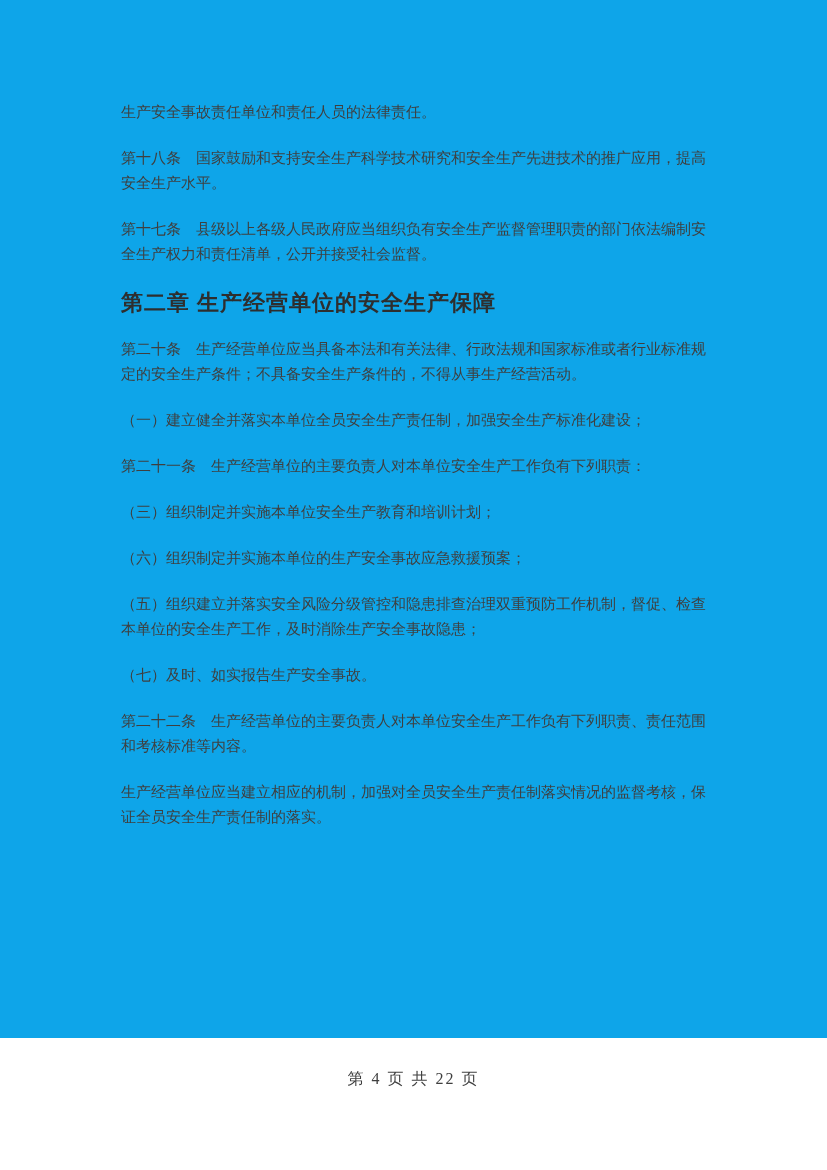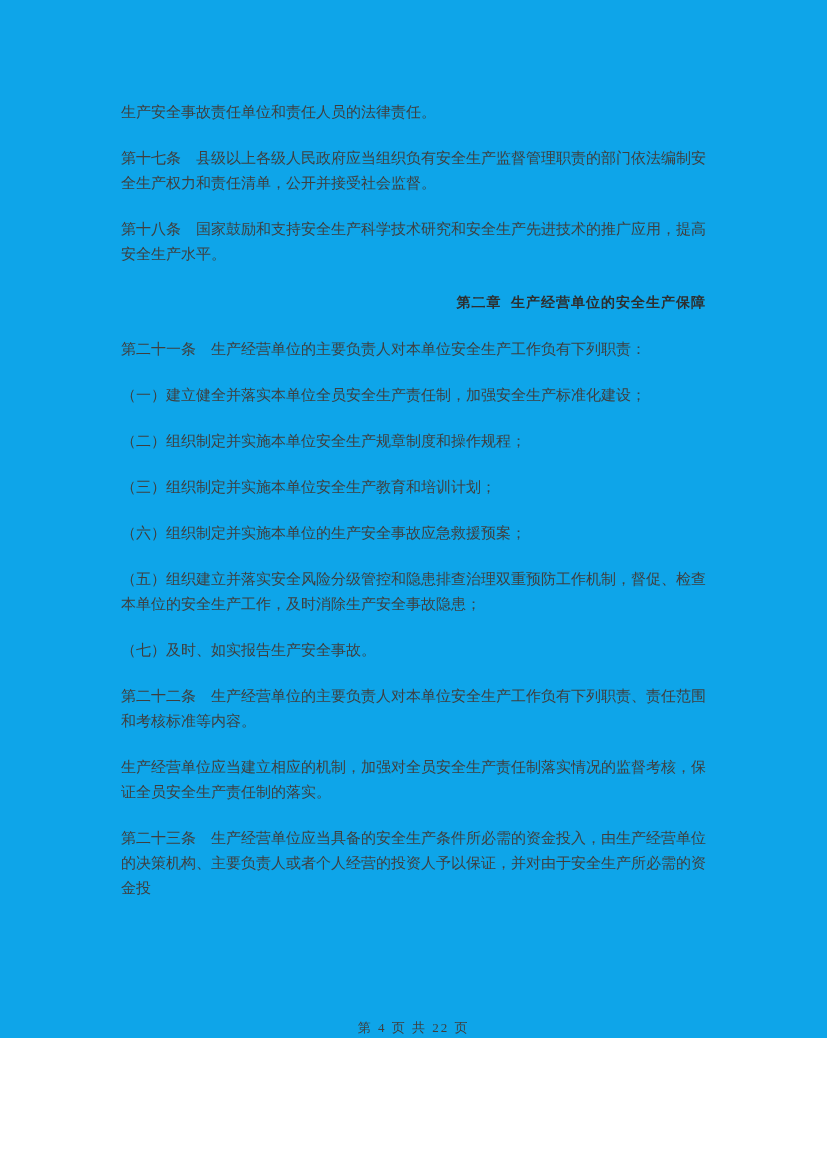--- a/index.html
+++ b/index.html
@@ -32,58 +32,57 @@
     color: #3f3f3f;
     text-align: justify;
     text-justify: inter-ideograph;
     margin: 0 0 21px 0;
     word-break: break-all;
   }
   .para:last-child {
     margin-bottom: 0;
   }
   .chapter-heading {
-    font-family: Liberation Mono, monospace;
+    font-family: Liberation Sans, sans-serif;
     font-weight: bold;
-    font-size: 14px;
+    font-size: 22px;
     line-height: 30px;
     color: #2e2e2e;
-    text-align: right;
+    text-align: left;
     margin: 0 0 19px 0;
     letter-spacing: 1px;
   }
   .footer {
     position: absolute;
-    top: 1019px;
+    top: 1070px;
     left: 0;
     width: 827px;
     text-align: center;
     font-family: "Liberation Serif", "DejaVu Serif", serif;
-    font-size: 13px;
+    font-size: 16px;
     line-height: 18px;
     color: #3f3f3f;
     letter-spacing: 2px;
   }
 </style>
 </head>
 <body>
 
 <div class="page">
   <div class="content">
       <div class="para">生产安全事故责任单位和责任人员的法律责任。</div>
+      <div class="para">第十八条　国家鼓励和支持安全生产科学技术研究和安全生产先进技术的推广应用，提高安全生产水平。</div>
       <div class="para">第十七条　县级以上各级人民政府应当组织负有安全生产监督管理职责的部门依法编制安全生产权力和责任清单，公开并接受社会监督。</div>
-      <div class="para">第十八条　国家鼓励和支持安全生产科学技术研究和安全生产先进技术的推广应用，提高安全生产水平。</div>
       <div class="chapter-heading">第二章 生产经营单位的安全生产保障</div>
+      <div class="para">第二十条　生产经营单位应当具备本法和有关法律、行政法规和国家标准或者行业标准规定的安全生产条件；不具备安全生产条件的，不得从事生产经营活动。</div>
+      <div class="para">（一）建立健全并落实本单位全员安全生产责任制，加强安全生产标准化建设；</div>
       <div class="para">第二十一条　生产经营单位的主要负责人对本单位安全生产工作负有下列职责：</div>
-      <div class="para">（一）建立健全并落实本单位全员安全生产责任制，加强安全生产标准化建设；</div>
-      <div class="para">（二）组织制定并实施本单位安全生产规章制度和操作规程；</div>
       <div class="para">（三）组织制定并实施本单位安全生产教育和培训计划；</div>
       <div class="para">（六）组织制定并实施本单位的生产安全事故应急救援预案；</div>
       <div class="para">（五）组织建立并落实安全风险分级管控和隐患排查治理双重预防工作机制，督促、检查本单位的安全生产工作，及时消除生产安全事故隐患；</div>
       <div class="para">（七）及时、如实报告生产安全事故。</div>
       <div class="para">第二十二条　生产经营单位的主要负责人对本单位安全生产工作负有下列职责、责任范围和考核标准等内容。</div>
       <div class="para">生产经营单位应当建立相应的机制，加强对全员安全生产责任制落实情况的监督考核，保证全员安全生产责任制的落实。</div>
-      <div class="para">第二十三条　生产经营单位应当具备的安全生产条件所必需的资金投入，由生产经营单位的决策机构、主要负责人或者个人经营的投资人予以保证，并对由于安全生产所必需的资金投</div>
     </div>
   <div class="footer">
     <span>第 4 页 共 22 页</span>
   </div>
 </div>
 
 </body></html>

